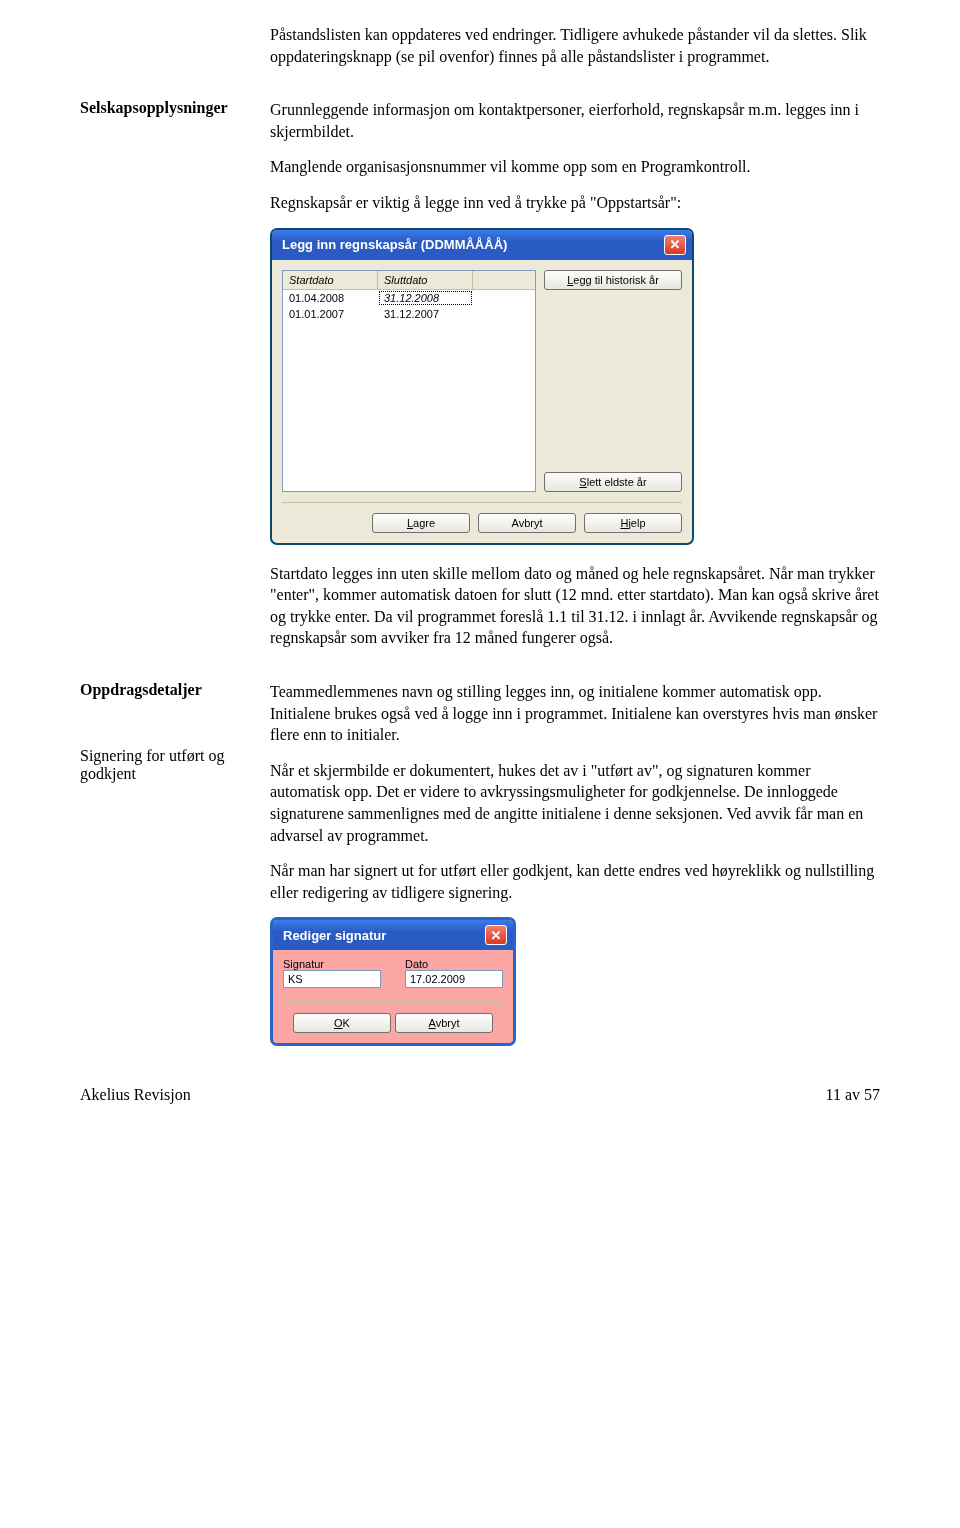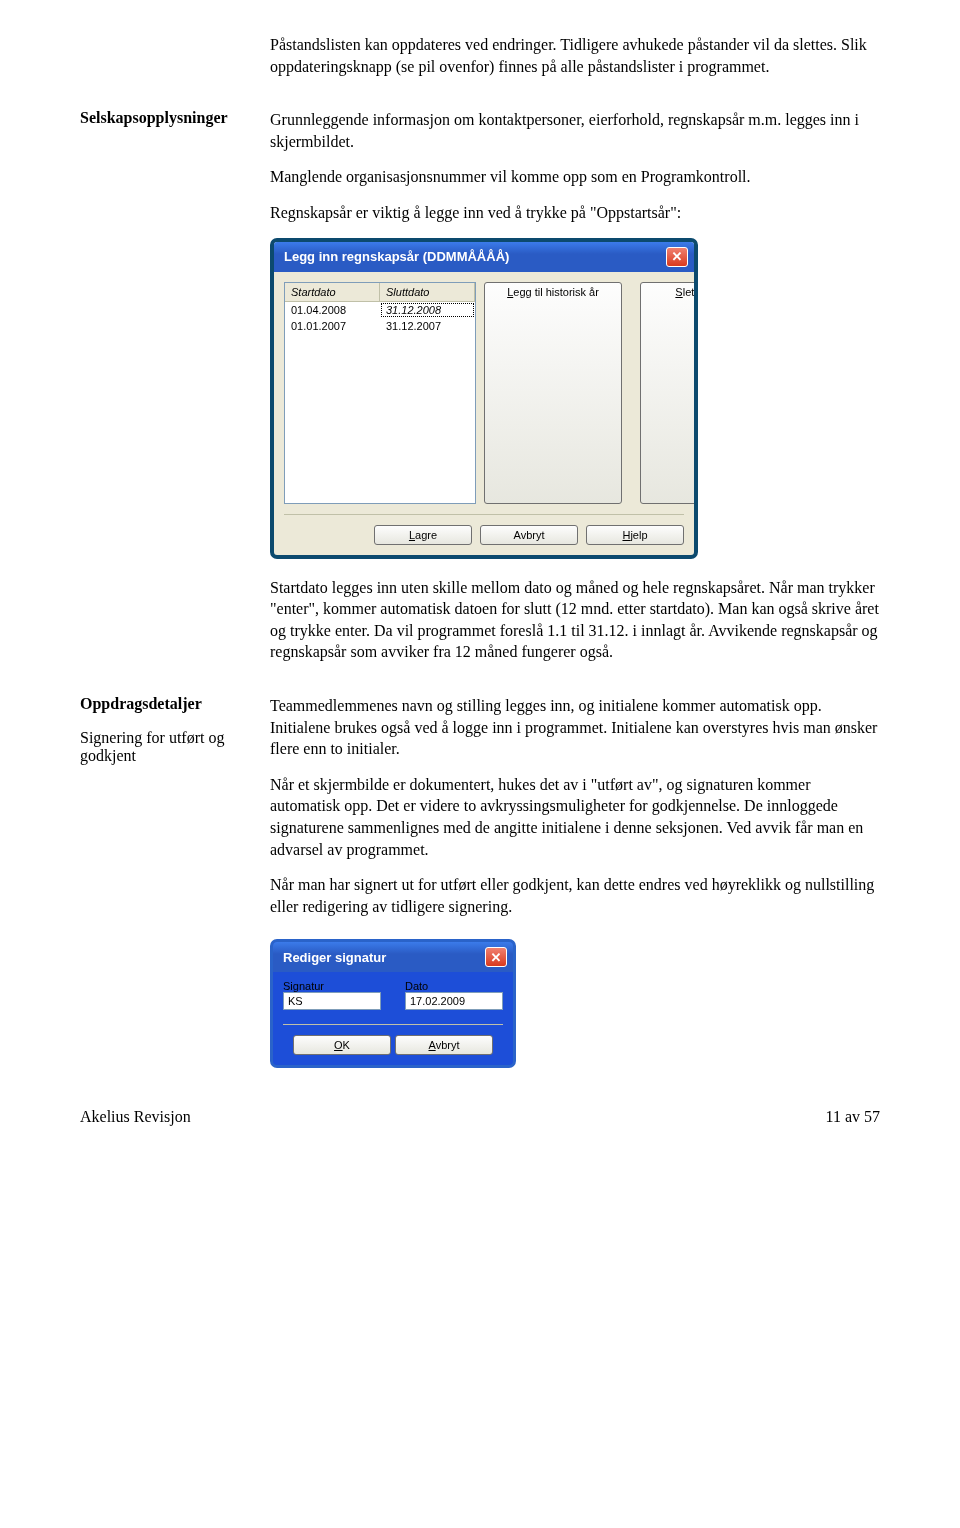--- a/index.html
+++ b/index.html
@@ -5,21 +5,21 @@
   body {
     margin: 0;
     padding: 0;
     font-family: "Times New Roman", serif;
     font-size: 16px;
     color: #000;
     background: #fff;
     width: 960px;
   }
   .page {
-    padding: 34px 80px 20px 80px;
+    padding: 24px 80px 20px 80px;
     box-sizing: border-box;
   }
   .row {
     display: flex;
     margin-bottom: 18px;
   }
   .label-col {
     width: 190px;
     flex-shrink: 0;
   }
@@ -36,21 +36,21 @@
   .bold {
     font-weight: bold;
   }
 
   
   .dialog1 {
     width: 420px;
     font-family: Tahoma, Arial, sans-serif;
     font-size: 11px;
     background: #ece9d8;
-    border: 4px solid #0c4a6e;
+    border: 2px solid #0c4a6e;
     border-radius: 7px;
     margin: 2px 0 18px 0;
     overflow: hidden;
   }
   .titlebar1 {
     background: linear-gradient(to bottom, #3b7bea 0%, #2a5bc4 40%, #2a5bc4 100%);
     color: #fff;
     font-weight: bold;
     padding: 5px 6px 5px 10px;
     display: flex;
@@ -103,22 +103,22 @@
     width: 95px;
     box-sizing: border-box;
   }
   .grid-row.sel div:nth-child(2){
      outline: 1px dotted #000;
      outline-offset: -2px;
      font-style: italic;
   }
   .side-btns {
     display: flex;
-    flex-direction: row;
-    gap: 18px;
+    flex-direction: column;
+    gap: 8px;
     justify-content: space-between;
   }
   .winbtn {
     background: linear-gradient(to bottom, #fdfdfd, #e7e7df);
     border: 1px solid #707070;
     border-radius: 3px;
     padding: 3px 8px;
     font-family: Tahoma, sans-serif;
     font-size: 11px;
     min-width: 120px;
@@ -133,24 +133,24 @@
     gap: 8px;
   }
   .dialog1-footer .winbtn { min-width: 80px; }
   .under { text-decoration: underline; }
 
   
   .dialog2 {
     width: 240px;
     font-family: Tahoma, Arial, sans-serif;
     font-size: 11px;
-    background: #1d4ed8;
+    background: #fca5a5;
     border: 3px solid #2a63c9;
     border-radius: 7px;
-    margin-top: 22px;
+    margin-top: 14px;
     overflow: hidden;
   }
   .dialog2-body {
     padding: 8px 10px 10px 10px;
   }
   .field-row {
     display: flex;
     gap: 24px;
     margin-bottom: 2px;
   }
@@ -233,21 +233,21 @@
         </div>
       </div>
 
       <p>Startdato legges inn uten skille mellom dato og måned og hele regnskapsåret. Når man trykker "enter", kommer automatisk datoen for slutt (12 mnd. etter startdato). Man kan også skrive året og trykke enter. Da vil programmet foreslå 1.1 til 31.12. i innlagt år. Avvikende regnskapsår og regnskapsår som avviker fra 12 måned fungerer også.</p>
     </div>
   </div>
 
   <div class="row">
     <div class="label-col">
       <p class="bold">Oppdragsdetaljer</p>
-      <p style="margin-top:16px;">Signering for utført og godkjent</p>
+      <p style="margin-top:48px;">Signering for utført og godkjent</p>
     </div>
     <div class="content-col">
       <p>Teammedlemmenes navn og stilling legges inn, og initialene kommer automatisk opp. Initialene brukes også ved å logge inn i programmet. Initialene kan overstyres hvis man ønsker flere enn to initialer.</p>
       <p>Når et skjermbilde er dokumentert, hukes det av i "utført av", og signaturen kommer automatisk opp. Det er videre to avkryssingsmuligheter for godkjennelse. De innloggede signaturene sammenlignes med de angitte initialene i denne seksjonen. Ved avvik får man en advarsel av programmet.</p>
       <p>Når man har signert ut for utført eller godkjent, kan dette endres ved høyreklikk og nullstilling eller redigering av tidligere signering.</p>
 
       <div class="dialog2">
         <div class="titlebar1">
           <span>Rediger signatur</span>
           <span class="close-btn">✕</span>

